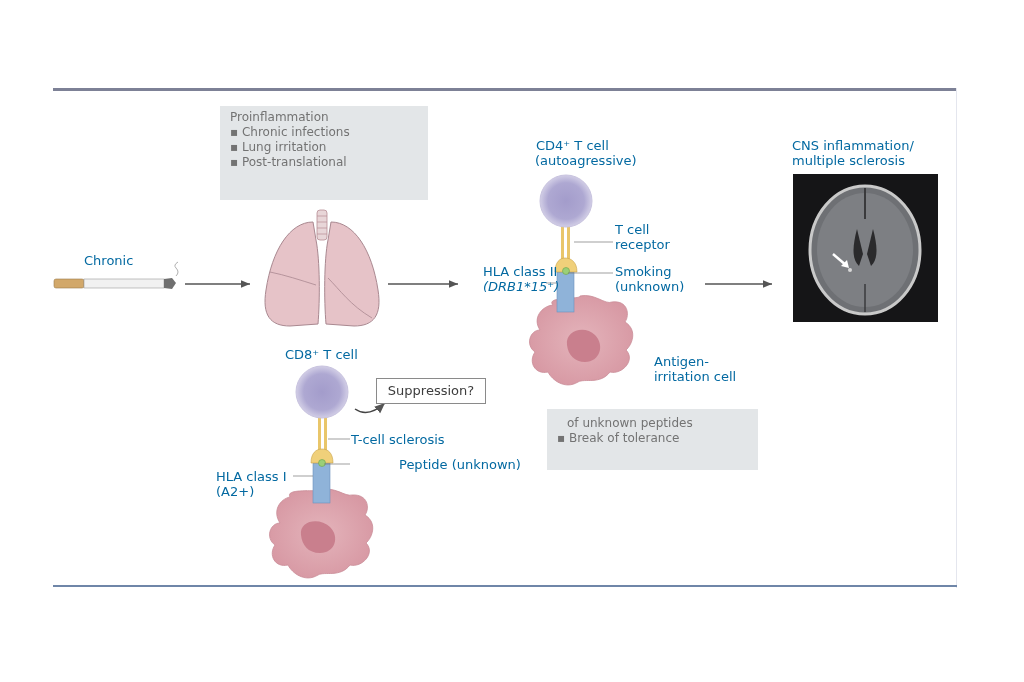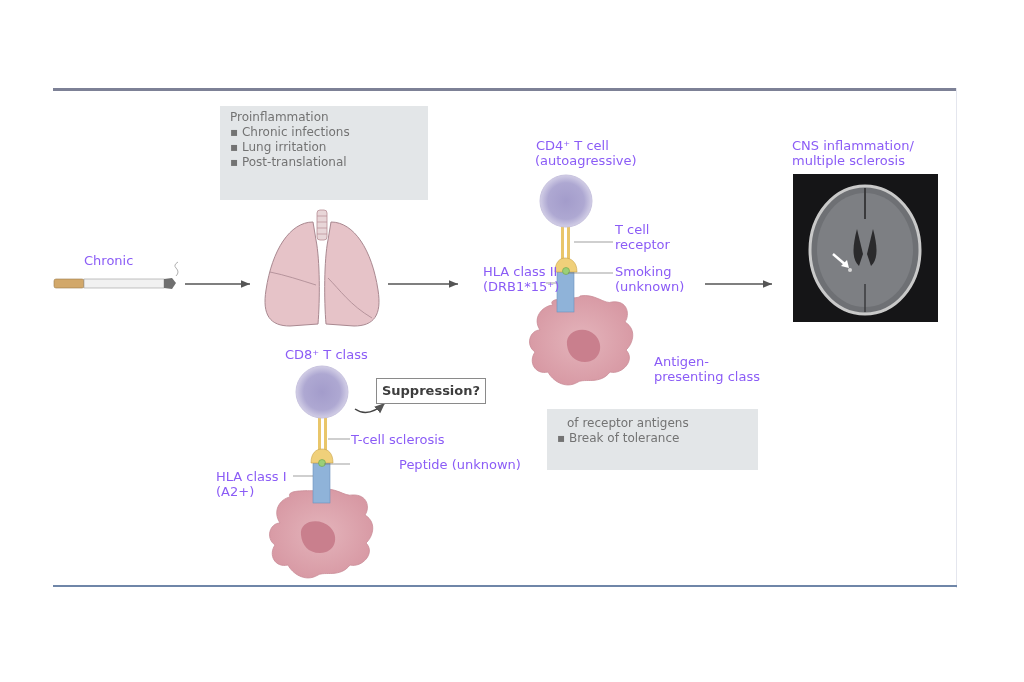--- a/index.html
+++ b/index.html
@@ -1,25 +1,25 @@
 <!DOCTYPE html>
 <html><head>
   <meta charset="utf-8">
   <style>
     html, body { margin: 0; padding: 0; background: #ffffff; }
     body { width: 1024px; height: 682px; position: relative; overflow: hidden;
            font-family: "DejaVu Sans", sans-serif; color: #3a3a3a; }
     .frame-top { position: absolute; left: 53px; top: 88px; width: 904px; height: 3px; background: #7d8196; }
     .frame-right { position: absolute; left: 956px; top: 88px; width: 1px; height: 500px; background: #e4e6ee; }
     .frame-bottom { position: absolute; left: 53px; top: 585px; width: 904px; height: 2px; background: #6f86a8; }
-    .txt { position: absolute; font-size: 13px; line-height: 15px; white-space: nowrap; color: #8b5cf6; }
+    .txt { position: absolute; font-size: 13px; line-height: 15px; white-space: nowrap; color: #0369a1; }
     .box { position: absolute; background: #e3e6e8; }
     .box .line { font-size: 12px; line-height: 15px; white-space: nowrap; color: #737373; }
     .supp { position: absolute; left: 376px; top: 378px; width: 108px; height: 24px; border: 1px solid #8a8a8a;
-            background: #fff; font-size: 13px; line-height: 24px; text-align: center; color: #3d3d3d; font-weight: bold; }
+            background: #fff; font-size: 13px; line-height: 24px; text-align: center; color: #3d3d3d; }
     svg.diagram { position: absolute; left: 0; top: 0; }
     .mri { position: absolute; left: 793px; top: 174px; width: 145px; height: 148px; background: #151517; }
   </style>
 </head>
 <body>
 
 <div class="frame-top"></div>
 <div class="frame-right"></div>
 <div class="frame-bottom"></div>
 
@@ -106,45 +106,45 @@
   <div class="line">▪ <span>Post-translational</span></div>
 </div>
 
 <div class="txt" style="left:84px; top:253px;">Chronic</div>
 
 <div class="txt" style="left:536px; top:138px;">CD4⁺ T cell</div>
 <div class="txt" style="left:535px; top:153px;">(autoagressive)</div>
 <div class="txt" style="left:615px; top:222px;">T cell</div>
 <div class="txt" style="left:615px; top:237px;">receptor</div>
 <div class="txt" style="left:483px; top:264px;">HLA class II</div>
-<div class="txt" style="left:483px; top:279px; ">(DRB1*15⁺)</div>
+<div class="txt" style="left:483px; top:279px; font-style:italic;">(DRB1*15⁺)</div>
 <div class="txt" style="left:615px; top:264px;">Smoking</div>
 <div class="txt" style="left:615px; top:279px;">(unknown)</div>
 <div class="txt" style="left:654px; top:354px;">Antigen-</div>
-<div class="txt" style="left:654px; top:369px;">presenting class</div>
+<div class="txt" style="left:654px; top:369px;">irritation cell</div>
 
 <div class="box" style="left:547px; top:409px; width:211px; height:61px; padding:7px 0 0 10px; box-sizing:border-box;">
-  <div class="line" style="padding-left:10px;">of receptor antigens</div>
+  <div class="line" style="padding-left:10px;">of unknown peptides</div>
   <div class="line">▪ <span>Break of tolerance</span></div>
 </div>
 
 <div class="txt" style="left:792px; top:138px;">CNS inflammation/</div>
 <div class="txt" style="left:792px; top:153px;">multiple sclerosis</div>
 <div class="mri">
   <svg width="145" height="148">
     <ellipse cx="72" cy="76" rx="55" ry="64" fill="#6e7074" stroke="#c9c9c9" stroke-width="3"></ellipse>
     <ellipse cx="72" cy="76" rx="48" ry="57" fill="#7d7f83"></ellipse>
     <line x1="72" y1="14" x2="72" y2="45" stroke="#3a3a3c" stroke-width="2"></line>
     <path d="M64,55 C60,70 58,85 66,92 L70,80 z" fill="#2a2a2c"></path>
     <path d="M80,55 C84,70 86,85 78,92 L74,80 z" fill="#2a2a2c"></path>
     <line x1="72" y1="110" x2="72" y2="138" stroke="#3a3a3c" stroke-width="1.5"></line>
     <line x1="40" y1="80" x2="54" y2="92" stroke="#ffffff" stroke-width="2.5"></line>
     <path d="M56,94 L48,92 L54,86 z" fill="#ffffff"></path>
     <circle cx="57" cy="96" r="2" fill="#d9d9d9"></circle>
   </svg>
 </div>
 
-<div class="txt" style="left:285px; top:347px;">CD8⁺ T class</div>
+<div class="txt" style="left:285px; top:347px;">CD8⁺ T cell</div>
 <div class="supp">Suppression?</div>
 <div class="txt" style="left:351px; top:432px;">T-cell sclerosis</div>
 <div class="txt" style="left:351px; top:457px;margin-left:48px;">Peptide (unknown)</div>
 <div class="txt" style="left:216px; top:469px;">HLA class I</div>
 <div class="txt" style="left:216px; top:484px;">(A2+)</div>
 
 </body></html>

